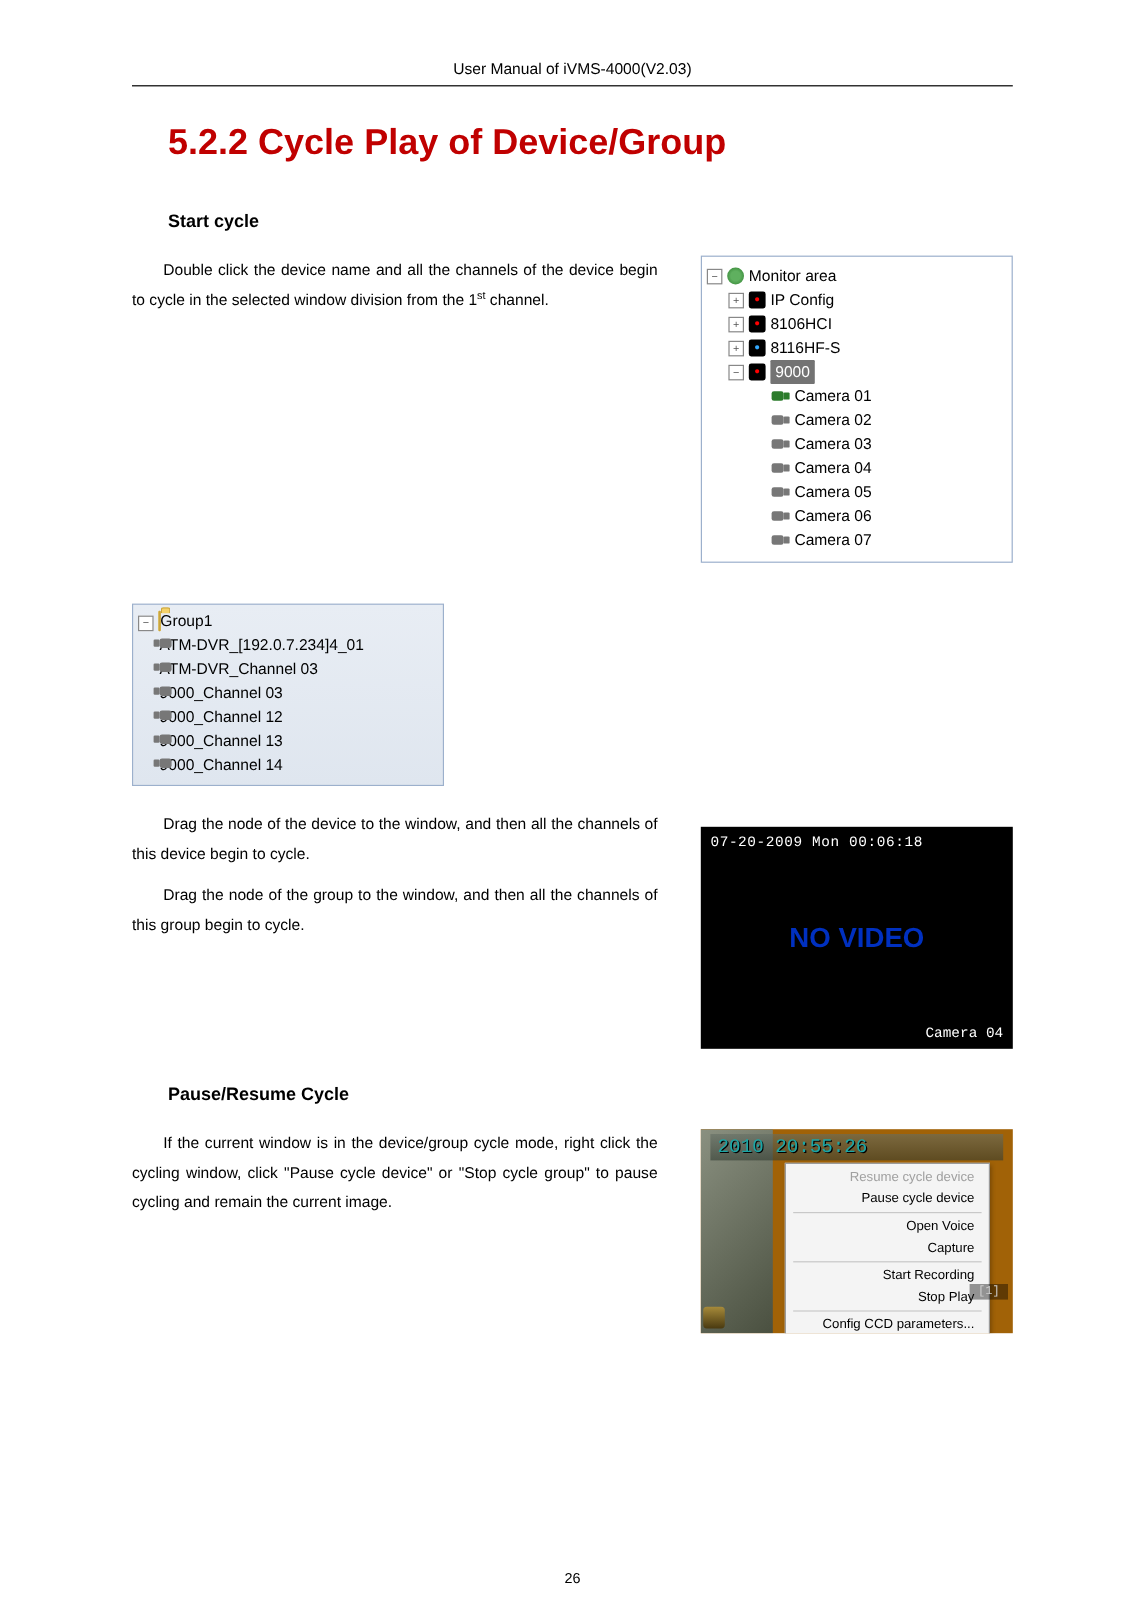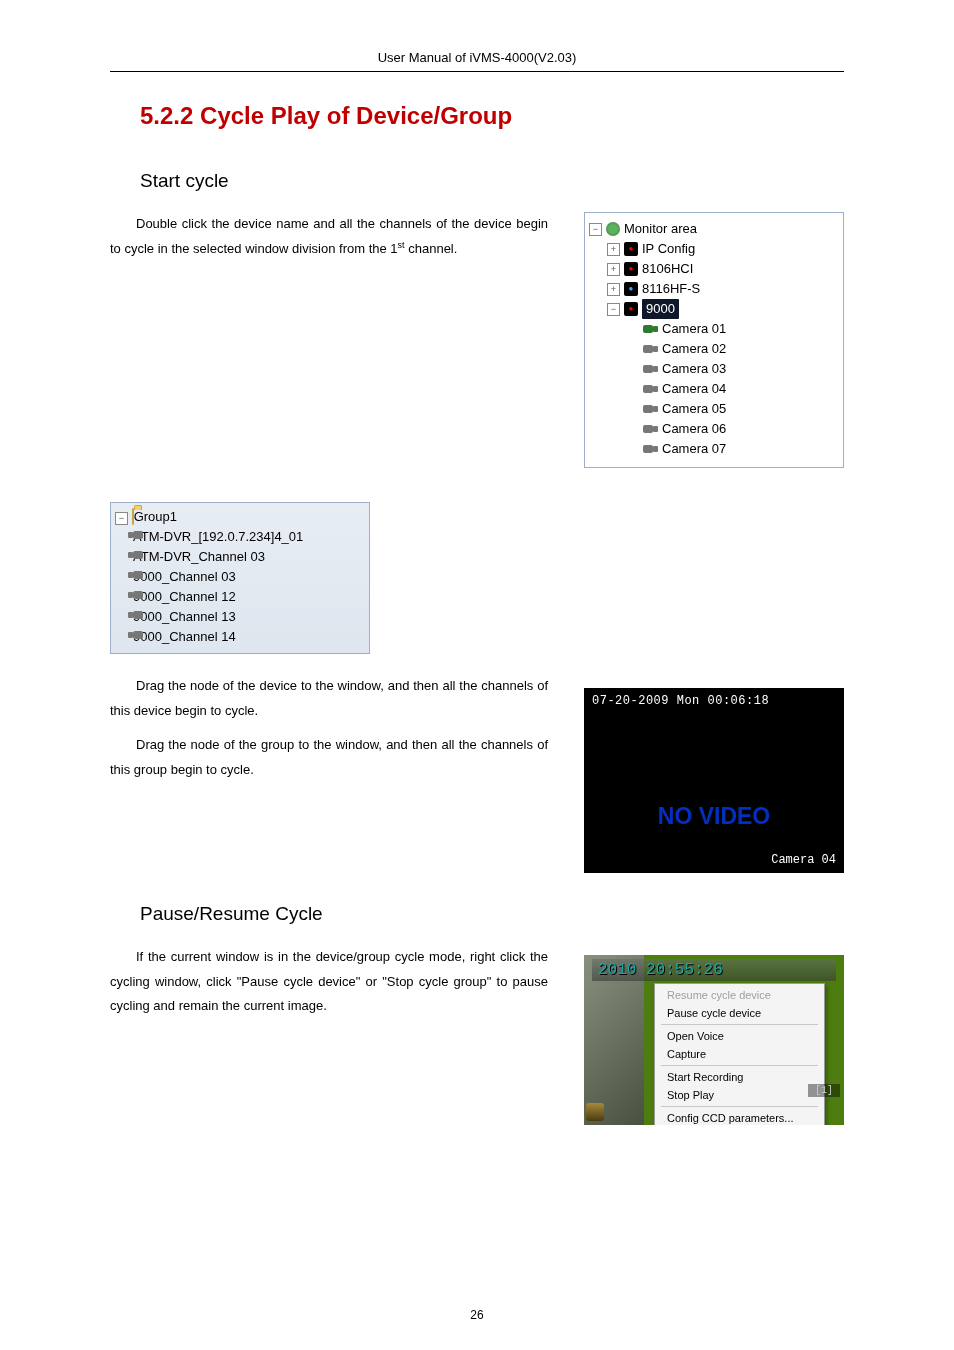--- a/index.html
+++ b/index.html
@@ -18,26 +18,26 @@
   .hdr {
     text-align: center;
     font-size: 13px;
     padding-bottom: 6px;
     border-bottom: 1px solid #000;
     margin-bottom: 27px;
   }
   .h2 {
     color: #c00000;
     font-weight: bold;
-    font-size: 24px;
+    font-size: 30px;
     margin: 30px 0 40px 30px;
   }
   .h3 {
-    font-weight: normal;
-    font-size: 19px;
+    font-weight: bold;
+    font-size: 15px;
     margin: 20px 0 20px 30px;
   }
   .row {
     display: flex;
     gap: 36px;
     margin-bottom: 20px;
   }
   .col-text {
     flex: 1;
     font-size: 13px;
@@ -75,21 +75,21 @@
   .ico-dvr-blue{background:#000;color:#3af;font-size:8px;line-height:14px;text-align:center;border-radius:2px;}
   .ico-cam{width:15px;height:12px;position:relative;}
   .ico-cam::before{content:"";position:absolute;left:0;top:2px;width:10px;height:8px;background:#6b6b6b;border-radius:2px;}
   .ico-cam::after{content:"";position:absolute;right:0;top:3px;width:5px;height:6px;background:#6b6b6b;border-radius:1px;}
   .ico-cam.green::before{background:#2c7c2c;}
   .ico-cam.green::after{background:#2c7c2c;}
   .ico-cam.gray::before{background:#777;}
   .ico-cam.gray::after{background:#777;}
   .ico-folder{width:16px;height:12px;background:#f5d26a;border:1px solid #caa63d;border-radius:2px;position:relative;}
   .ico-folder::before{content:"";position:absolute;top:-4px;left:1px;width:6px;height:4px;background:#f5d26a;border:1px solid #caa63d;border-bottom:none;border-radius:2px 2px 0 0;}
-  .sel{background:#0f172a;color:#fff;padding:0 4px;border-radius:1px;text-align:center;}
+  .sel{background:#737373;color:#fff;padding:0 4px;border-radius:1px;text-align:center;}
   .pad1{padding-left:18px;}
   .pad2{padding-left:36px;}
 
   .tree2 {
     border:1px solid #9cb0cc;
     background: linear-gradient(#e8edf4,#dfe6ef);
     padding: 4px 2px 6px 4px;
     font-size:13px;
     line-height:20px;
     margin-top:14px;
@@ -105,33 +105,31 @@
     font-family: "Courier New", monospace;
     padding-left: 44px;
   }
   .novid .ts {
     position:absolute; top:6px; left:8px; font-size:12px; letter-spacing:0.5px;
   }
   .novid .nv {
     position:absolute; top:50%; left:50%; transform:translate(-50%,-50%);
     color:#0030c0; font-weight:bold; font-size:23px; font-family:Arial,sans-serif;
     text-shadow: 1px 1px 0 #000;
-    margin-top: 35px;
   }
   .novid .cam {
     position:absolute; bottom:6px; right:8px; font-size:12px;
   }
 
   
   .ctx {
-    margin-top:10px;
     display:flex;
     position:relative;
     height:170px;
-    background:#4d7c0f;
+    background:#a16207;
     overflow:hidden;
   }
   .ctx .bgleft{
     flex:0 0 60px;
     background: linear-gradient(135deg,#8a9080 0%,#4a5040 100%);
     position:relative;
   }
   .ctx .bgleft .blk{
     position:absolute;bottom:4px;left:2px;width:18px;height:18px;
     background:linear-gradient(#a68a3a,#4a3a10);border-radius:3px;
@@ -144,20 +142,21 @@
     padding:2px 6px;
   }
   .ctx .menu{
     position:absolute; top:28px; left:70px;
     width:165px;
     background:#f4f4f4;
     border:1px solid #9a9a9a;
     box-shadow:2px 2px 4px rgba(0,0,0,0.3);
     font-size:11px;
     padding:2px;
+    text-align:right;
   }
   .ctx .menu .mi{
     padding:3px 10px; color:#000;
   }
   .ctx .menu .mi.disabled{ color:#a0a0a0; }
   .ctx .menu hr{ border:none; border-top:1px solid #c8c8c8; margin:2px 4px; }
   .ctx .rb{
     position:absolute;right:4px;bottom:28px;width:28px;text-align:center;
     font-size:10px;color:#ccc;font-family:"Courier New",monospace;
     background:rgba(0,0,0,0.4);padding:1px 2px;

